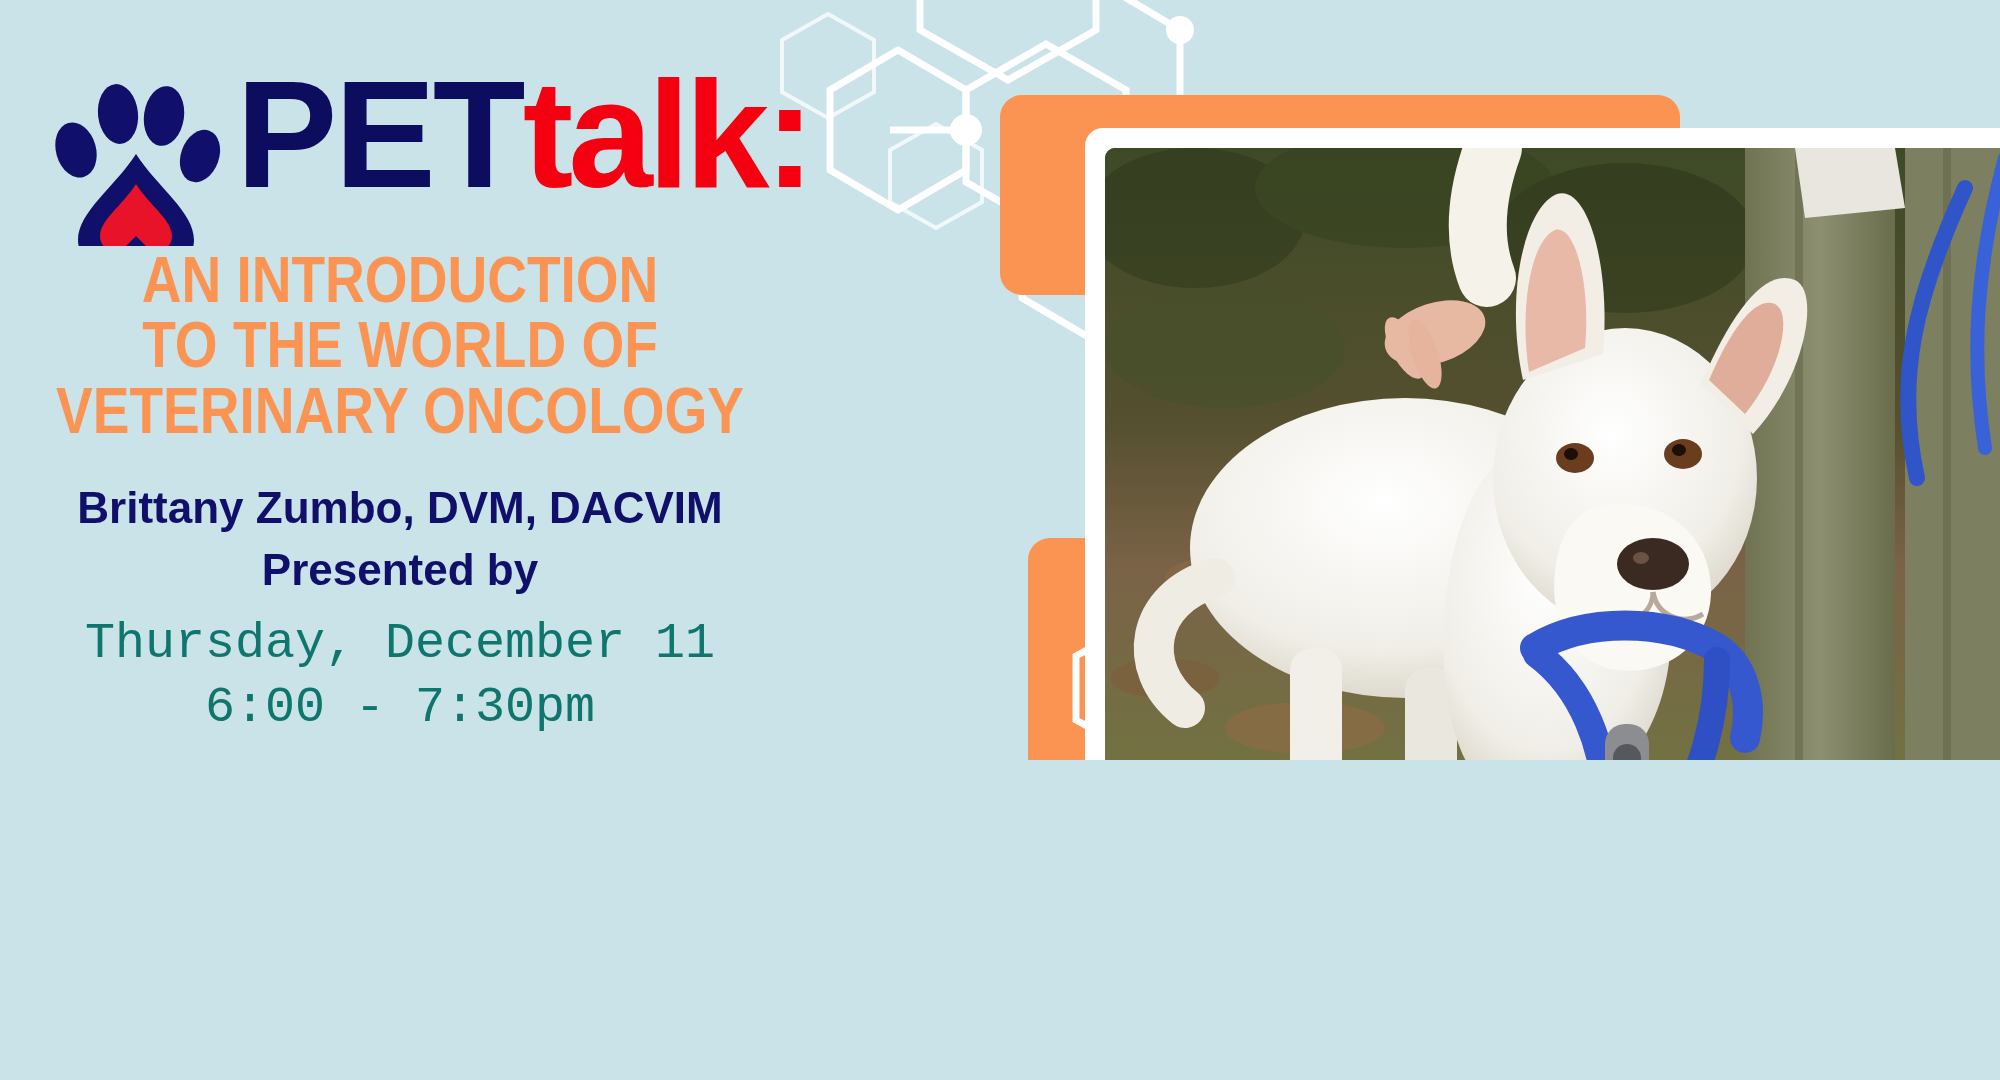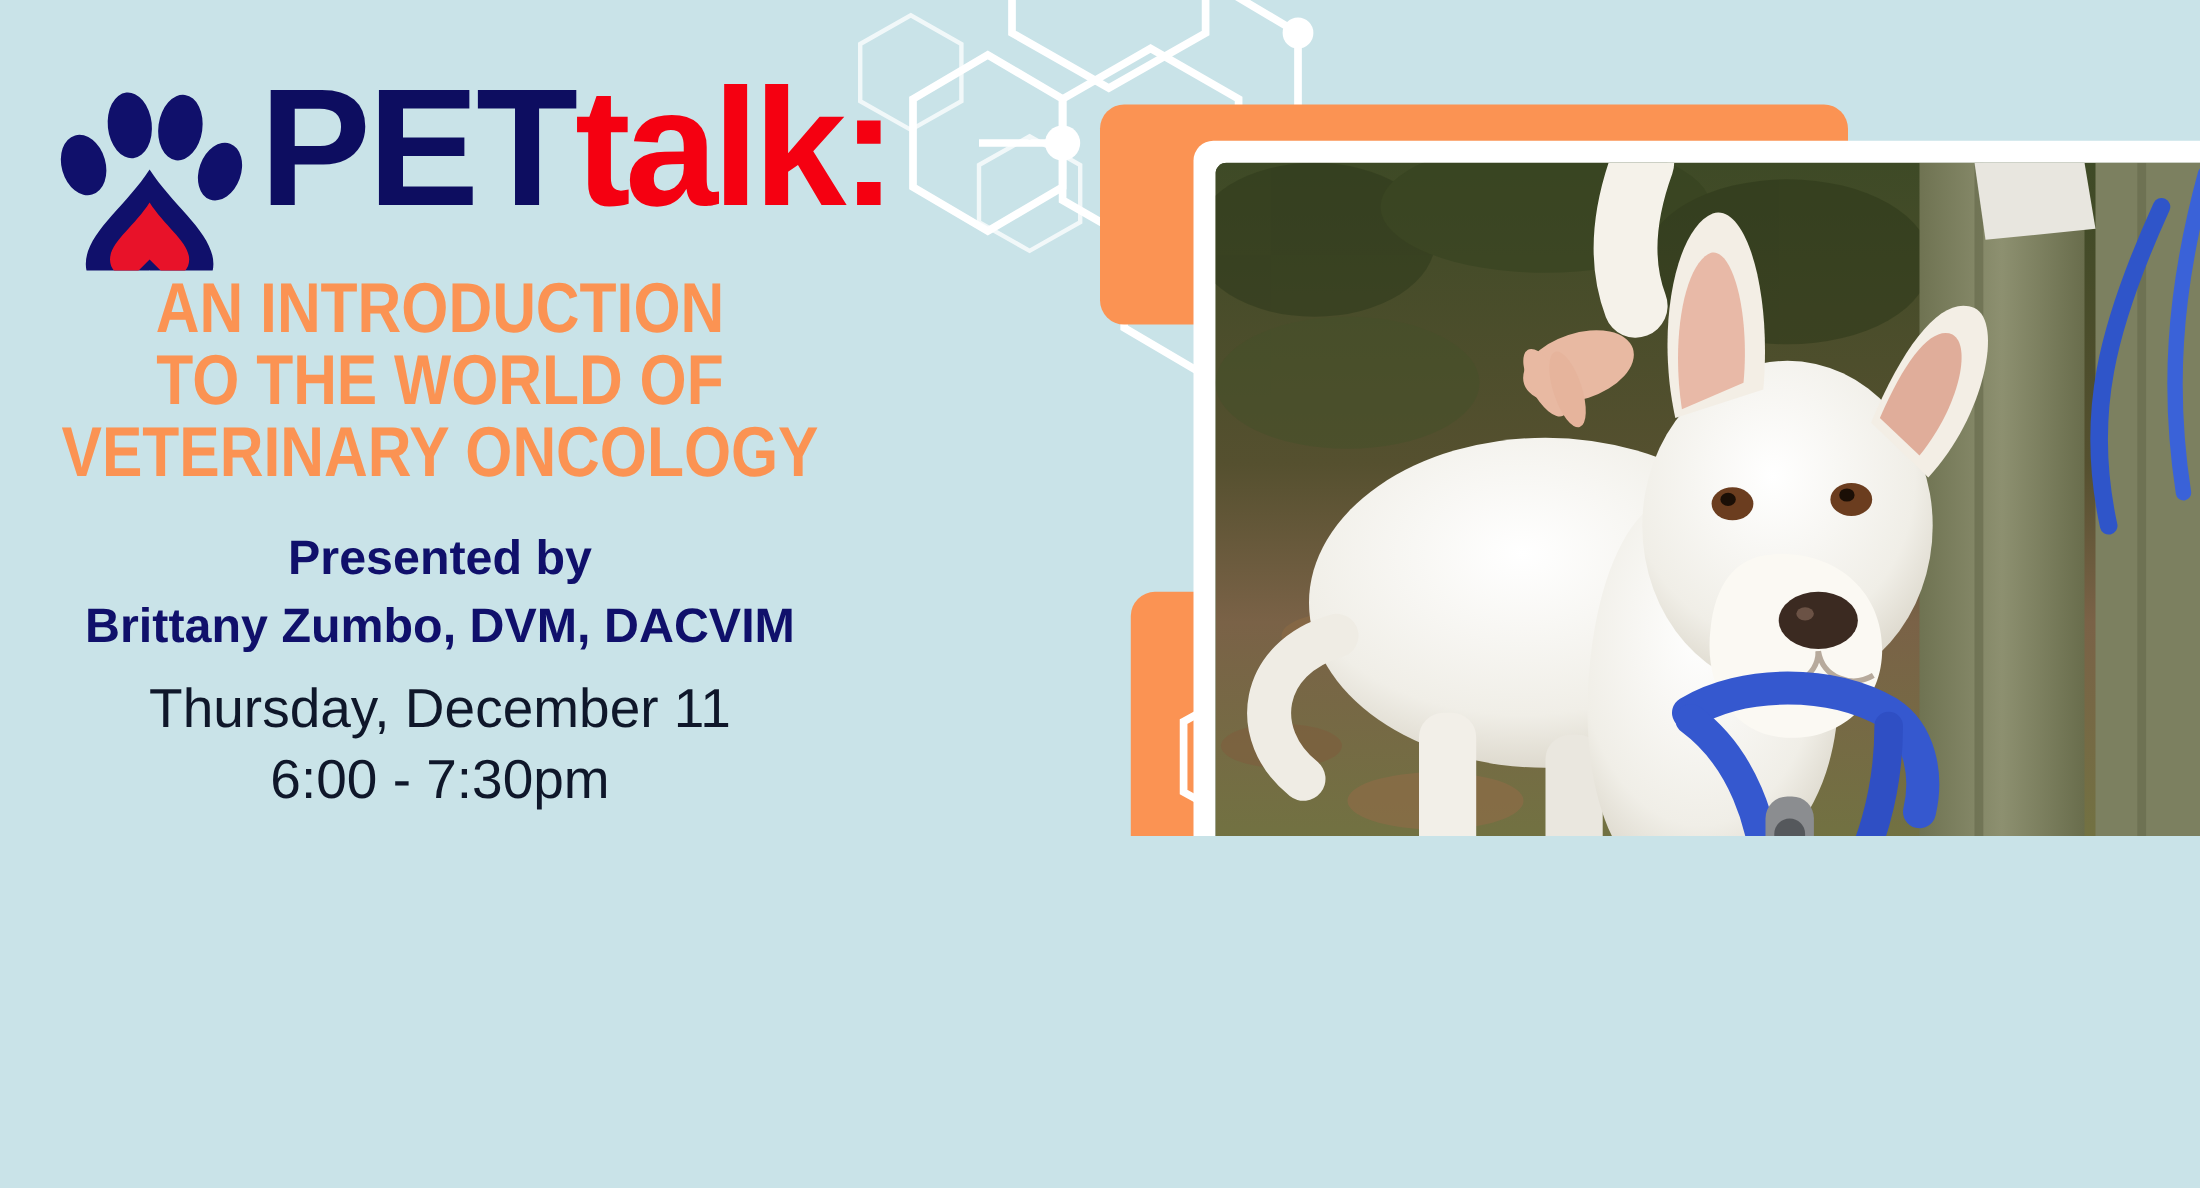--- a/index.html
+++ b/index.html
@@ -59,22 +59,22 @@
     position:absolute; left:0; top:477px; width:800px;
     text-align:center; color:#10106b; font-weight:bold;
     font-size:44px; line-height:1.42;
   }
   #presenter .p-line { display:block; white-space:nowrap; }
   #presenter .p-name { font-size:44px; }
 
   
   #datetime {
     position:absolute; left:0; top:612px; width:800px;
-    text-align:center; color:#0f172a; font-weight:normal;
-    font-size:50px; line-height:1.28;
+    text-align:center; color:#0f766e; font-weight:normal;
+    font-size:50px; line-height:1.28;font-family:Liberation Mono, monospace;
   }
   #datetime .d-line { display:block; white-space:nowrap; }
 
   
   #chs-seal { position:absolute; left:-50px; top:890px; width:220px; height:220px; }
 </style>
 </head>
 <body>
 
 <div id="stage">
@@ -254,22 +254,22 @@
     </div>
   </div>
 
   <div id="headline">
     <span class="hl-line">AN INTRODUCTION</span>
     <span class="hl-line">TO THE WORLD OF</span>
     <span class="hl-line">VETERINARY ONCOLOGY</span>
   </div>
 
   <div id="presenter">
+    <span class="p-line p-name">Brittany Zumbo, DVM, DACVIM</span>
     <span class="p-line">Presented by</span>
-    <span class="p-line p-name">Brittany Zumbo, DVM, DACVIM</span>
   </div>
 
   <div id="datetime">
     <span class="d-line">Thursday, December 11</span>
     <span class="d-line">6:00 - 7:30pm</span>
   </div>
 
   <svg id="chs-seal" viewBox="0 0 220 220">
     <defs>
       <path id="arcTop" d="M110,110 m-82,0 a82,82 0 1,1 164,0" fill="none"></path>

